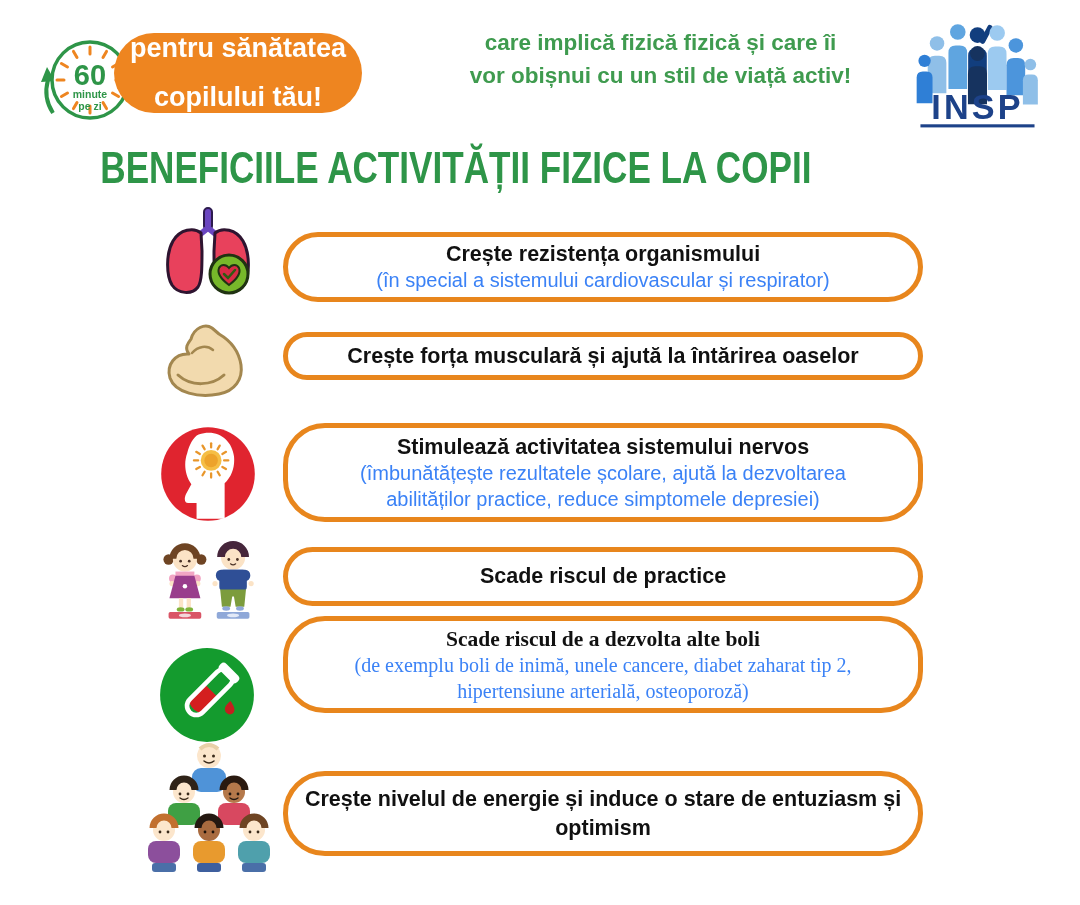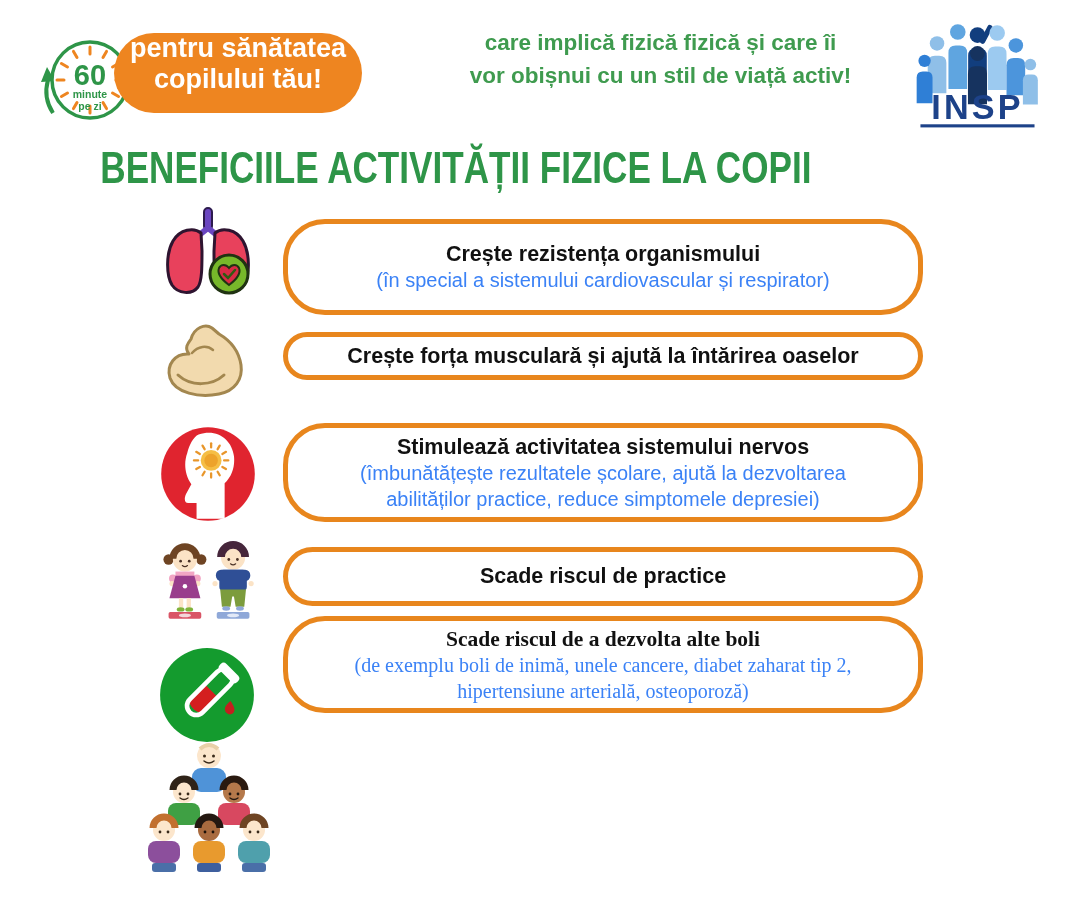--- a/index.html
+++ b/index.html
@@ -3,21 +3,21 @@
 <meta charset="utf-8">
 <style>
   html,body{margin:0;padding:0;background:#ffffff;}
   .page{position:relative;width:1080px;height:905px;background:#ffffff;overflow:hidden;
         font-family:"Liberation Sans","DejaVu Sans",sans-serif;}
 
   
   .clock-svg{position:absolute;left:36px;top:28px;width:104px;height:104px;}
   .badge-pill{position:absolute;left:114px;top:33px;width:248px;height:80px;
               background:#EE8520;border-radius:42px;display:flex;flex-direction:column;
-              justify-content:flex-start;align-items:center;z-index:1;}
+              justify-content:space-between;align-items:center;z-index:1;}
   .badge-line{color:#ffffff;font-weight:bold;font-size:27px;line-height:1.14;text-align:center;}
   .header-message{position:absolute;left:408px;top:26px;width:505px;text-align:center;
                   color:#3F9B4F;font-weight:bold;font-size:22.5px;line-height:1.48;}
   .logo-svg{position:absolute;left:908px;top:14px;width:140px;height:120px;}
 
   
   .title-band{position:absolute;left:0;top:142px;width:896px;text-align:center;}
   .title-text{display:inline-block;font-size:45px;font-weight:bold;color:#2E9548;
               white-space:nowrap;transform:scaleX(0.78);transform-origin:center;}
 
@@ -26,21 +26,21 @@
   .icon1{left:158px;top:203px;width:100px;height:100px;}
   .icon2{left:158px;top:314px;width:100px;height:102px;}
   .icon3{left:156px;top:422px;width:104px;height:106px;}
   .icon4{left:150px;top:538px;width:118px;height:86px;}
   .icon5{left:156px;top:643px;width:102px;height:104px;}
   .icon6{left:144px;top:736px;width:130px;height:142px;}
 
   .pill{position:absolute;left:283px;width:640px;box-sizing:border-box;
         border:5px solid #E8861D;border-radius:42px;background:#ffffff;
         display:flex;flex-direction:column;justify-content:center;}
-  .p1{top:219px;height:96px;}
+  .p1{top:232px;height:70px;}
   .p2{top:332px;height:48px;}
   .p3{top:423px;height:99px;}
   .p4{top:547px;height:59px;}
   .p5{top:616px;height:97px;font-family:Liberation Serif, serif;}
   .p6{top:771px;height:85px;}
   .ph{color:#111111;font-weight:bold;font-size:21.5px;line-height:1.32;text-align:center;padding:0 14px;}
   .pd{color:#3b82f6;font-size:20px;line-height:1.28;text-align:center;padding:0 30px;}
 </style>
 </head>
 <body>
@@ -267,14 +267,18 @@
     <rect x="49" y="104" width="32" height="22" rx="8" fill="#E89A2E"></rect>
     <rect x="53" y="126" width="24" height="9" rx="3" fill="#3E5F9E"></rect>
 
     <circle cx="110" cy="93" r="11" fill="#FCE6CC"></circle>
     <path d="M99,91 A11,11 0 0 1 121,91" fill="none" stroke="#6E4423" stroke-width="7"></path>
     <circle cx="106" cy="95" r="1.4" fill="#3A2A1A"></circle>
       <circle cx="114" cy="95" r="1.4" fill="#3A2A1A"></circle>
     <rect x="94" y="104" width="32" height="22" rx="8" fill="#4FA0AC"></rect>
     <rect x="98" y="126" width="24" height="9" rx="3" fill="#4A6FA8"></rect>
   </svg>
+  <div class="pill p6">
+    <div class="ph">Crește nivelul de energie și induce o stare de entuziasm și optimism</div>
+    <div class="pd"></div>
+  </div>
 
 </div>
 
 </body></html>

